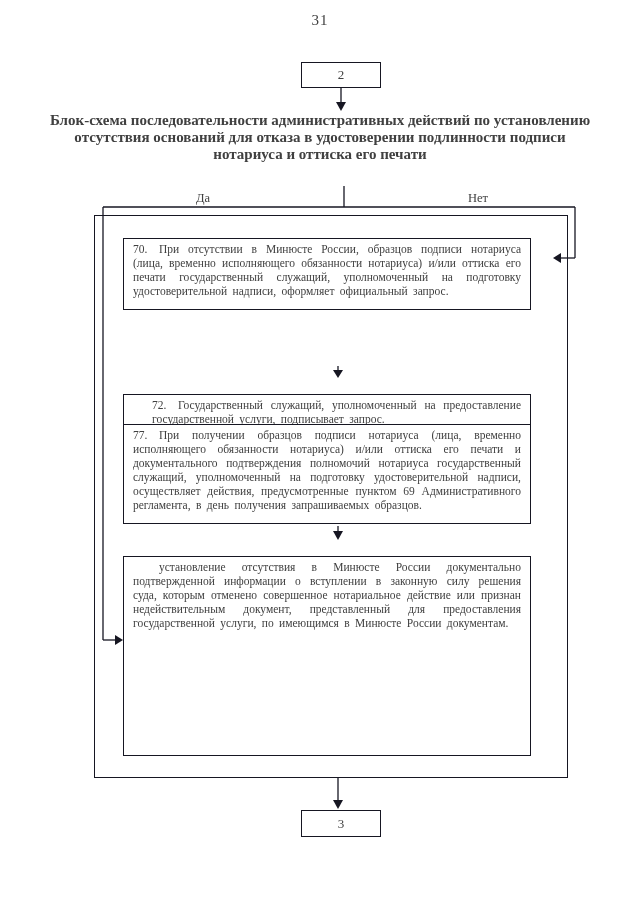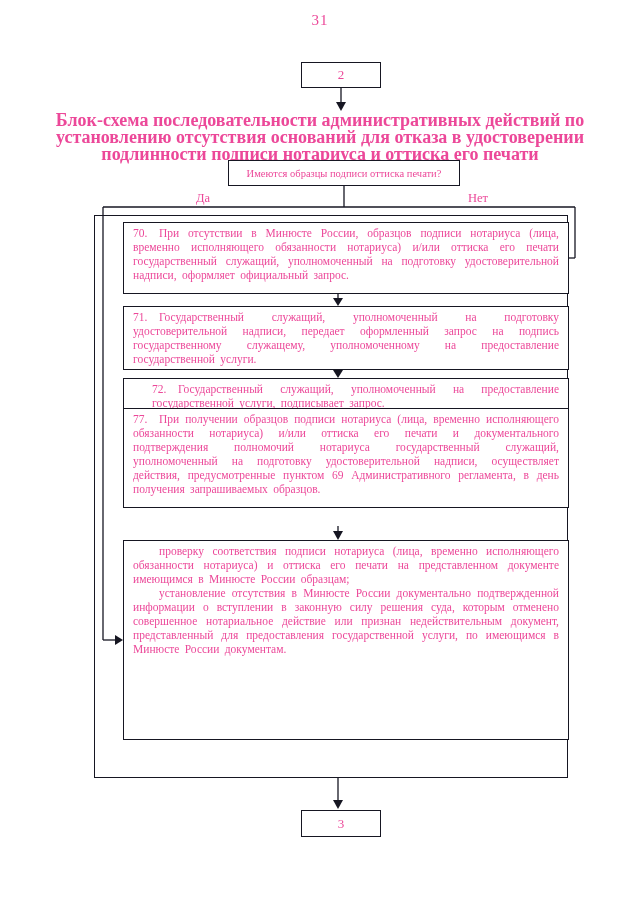--- a/index.html
+++ b/index.html
@@ -2,21 +2,21 @@
 <html><head>
 <meta charset="utf-8">
 <style>
   html, body { margin: 0; padding: 0; background: #ffffff; }
   .page {
     position: relative;
     width: 640px;
     height: 905px;
     background: #ffffff;
     font-family: "Liberation Serif", serif;
-    color: #ec4899;
+    color: #404040;
     overflow: hidden;
   }
   .connectors {
     position: absolute;
     left: 0; top: 0;
     width: 640px; height: 905px;
     pointer-events: none;
   }
   .connectors path { stroke: #161622; stroke-width: 1.3; fill: none; }
   .connectors polygon { fill: #161622; stroke: none; }
@@ -37,21 +37,21 @@
     font-size: 13px;
     background: #ffffff;
   }
   .connector-top   { left: 301px; top: 62px;  width: 80px; height: 26px; }
   .connector-bottom{ left: 301px; top: 810px; width: 80px; height: 27px; }
   .flow-title {
     position: absolute;
     left: 42px; top: 112px; width: 556px;
     text-align: center;
     font-weight: bold;
-    font-size: 18px;
+    font-size: 15px;
     line-height: 17px;
   }
   .decision {
     position: absolute;
     left: 228px; top: 160px; width: 232px; height: 26px;
     border: 1.5px solid #161622;
     box-sizing: border-box;
     display: flex;
     align-items: center;
     justify-content: center;
@@ -67,29 +67,30 @@
   .branch-label.no  { left: 468px; }
   .outer-rect {
     position: absolute;
     left: 94px; top: 215px; width: 474px; height: 563px;
     border: 1.2px solid #161622;
     box-sizing: border-box;
   }
   .step {
     position: absolute;
     left: 123px;
-    width: 446px;
+    width: 408px;
     border: 1.4px solid #161622;
     box-sizing: border-box;
     padding: 3px 9px;
     font-size: 11.5px;
     line-height: 14px;
     text-align: justify;
     word-spacing: 2.5px;
     background: #ffffff;
+    margin-top: 16px;
   }
   .step p { margin: 0; }
   .step p.indent { text-indent: 26px; }
   .box70 { top: 222px; min-height: 72px; }
   .box71 { top: 306px; min-height: 58px; }
   .box72 { top: 378px; min-height: 34px; padding-left: 28px; }
   .box77 { top: 408px; min-height: 100px; }
   .box69 { top: 540px; min-height: 200px; }
 </style>
 </head>
@@ -145,39 +146,34 @@
   </svg>
 
   <div class="page-number">31</div>
 
   <div class="node connector-top">
     <span>2</span>
   </div>
 
   <div class="flow-title">Блок-схема последовательности административных действий по установлению отсутствия оснований для отказа в удостоверении подлинности подписи нотариуса и оттиска его печати</div>
 
-  <div class="decision">
-    <span>Имеются образцы подписи оттиска печати?</span>
-  </div>
 
   <div class="branch-label yes">Да</div>
   <div class="branch-label no">Нет</div>
 
   <div class="outer-rect"></div>
 
   <div class="step box70">70. При отсутствии в Минюсте России, образцов подписи нотариуса (лица, временно исполняющего обязанности нотариуса) и/или оттиска его печати государственный служащий, уполномоченный на подготовку удостоверительной надписи, оформляет официальный запрос.</div>
 
-  <div class="step box71">71. Государственный служащий, уполномоченный на подготовку удостоверительной надписи, передает оформленный запрос на подпись государственному служащему, уполномоченному на предоставление государственной услуги.</div>
 
   <div class="step box72">72. Государственный служащий, уполномоченный на предоставление государственной услуги, подписывает запрос.</div>
 
   <div class="step box77">77. При получении образцов подписи нотариуса (лица, временно исполняющего обязанности нотариуса) и/или оттиска его печати и документального подтверждения полномочий нотариуса государственный служащий, уполномоченный на подготовку удостоверительной надписи, осуществляет действия, предусмотренные пунктом 69 Административного регламента, в день получения запрашиваемых образцов.</div>
 
   <div class="step box69">
-    <p class="indent">проверку соответствия подписи нотариуса (лица, временно исполняющего обязанности нотариуса) и оттиска его печати на представленном документе имеющимся в Минюсте России образцам;</p>
     <p class="indent">установление отсутствия в Минюсте России документально подтвержденной информации о вступлении в законную силу решения суда, которым отменено совершенное нотариальное действие или признан недействительным документ, представленный для предоставления государственной услуги, по имеющимся в Минюсте России документам.</p>
   </div>
 
   <div class="node connector-bottom">
     <span>3</span>
   </div>
 
 </div>
 
 </body></html>

